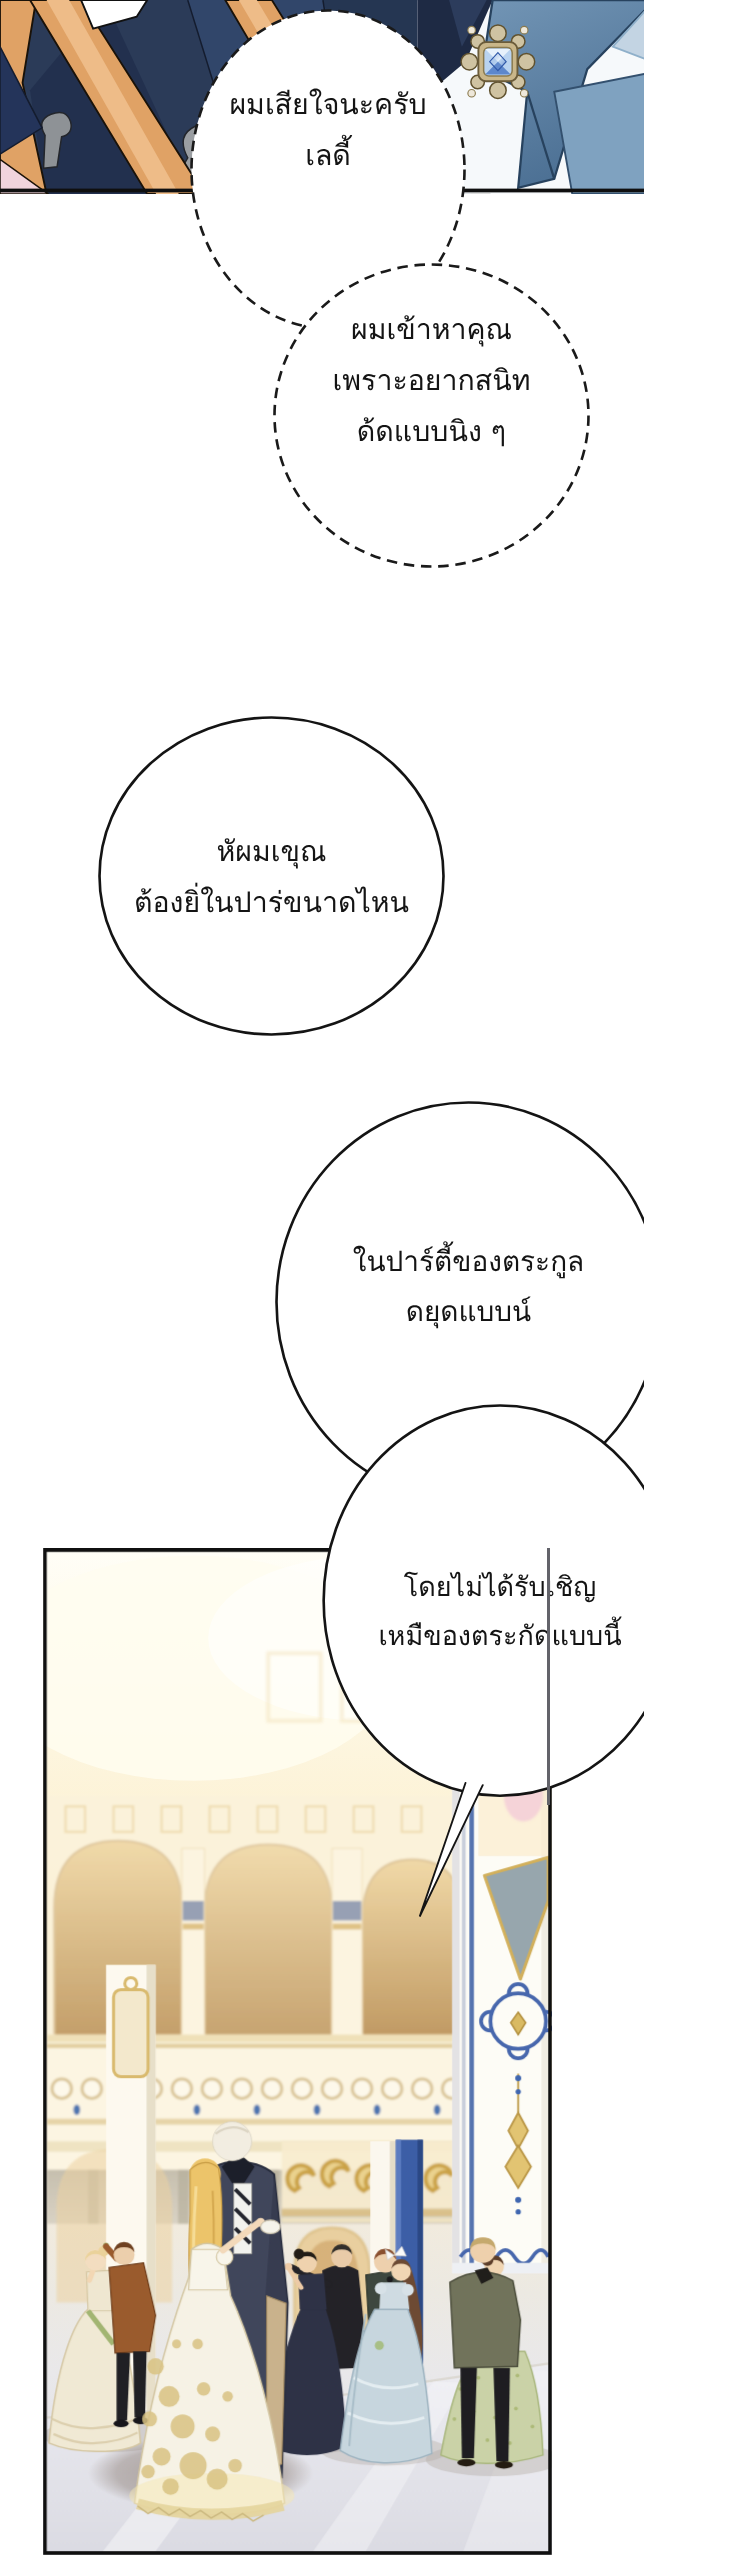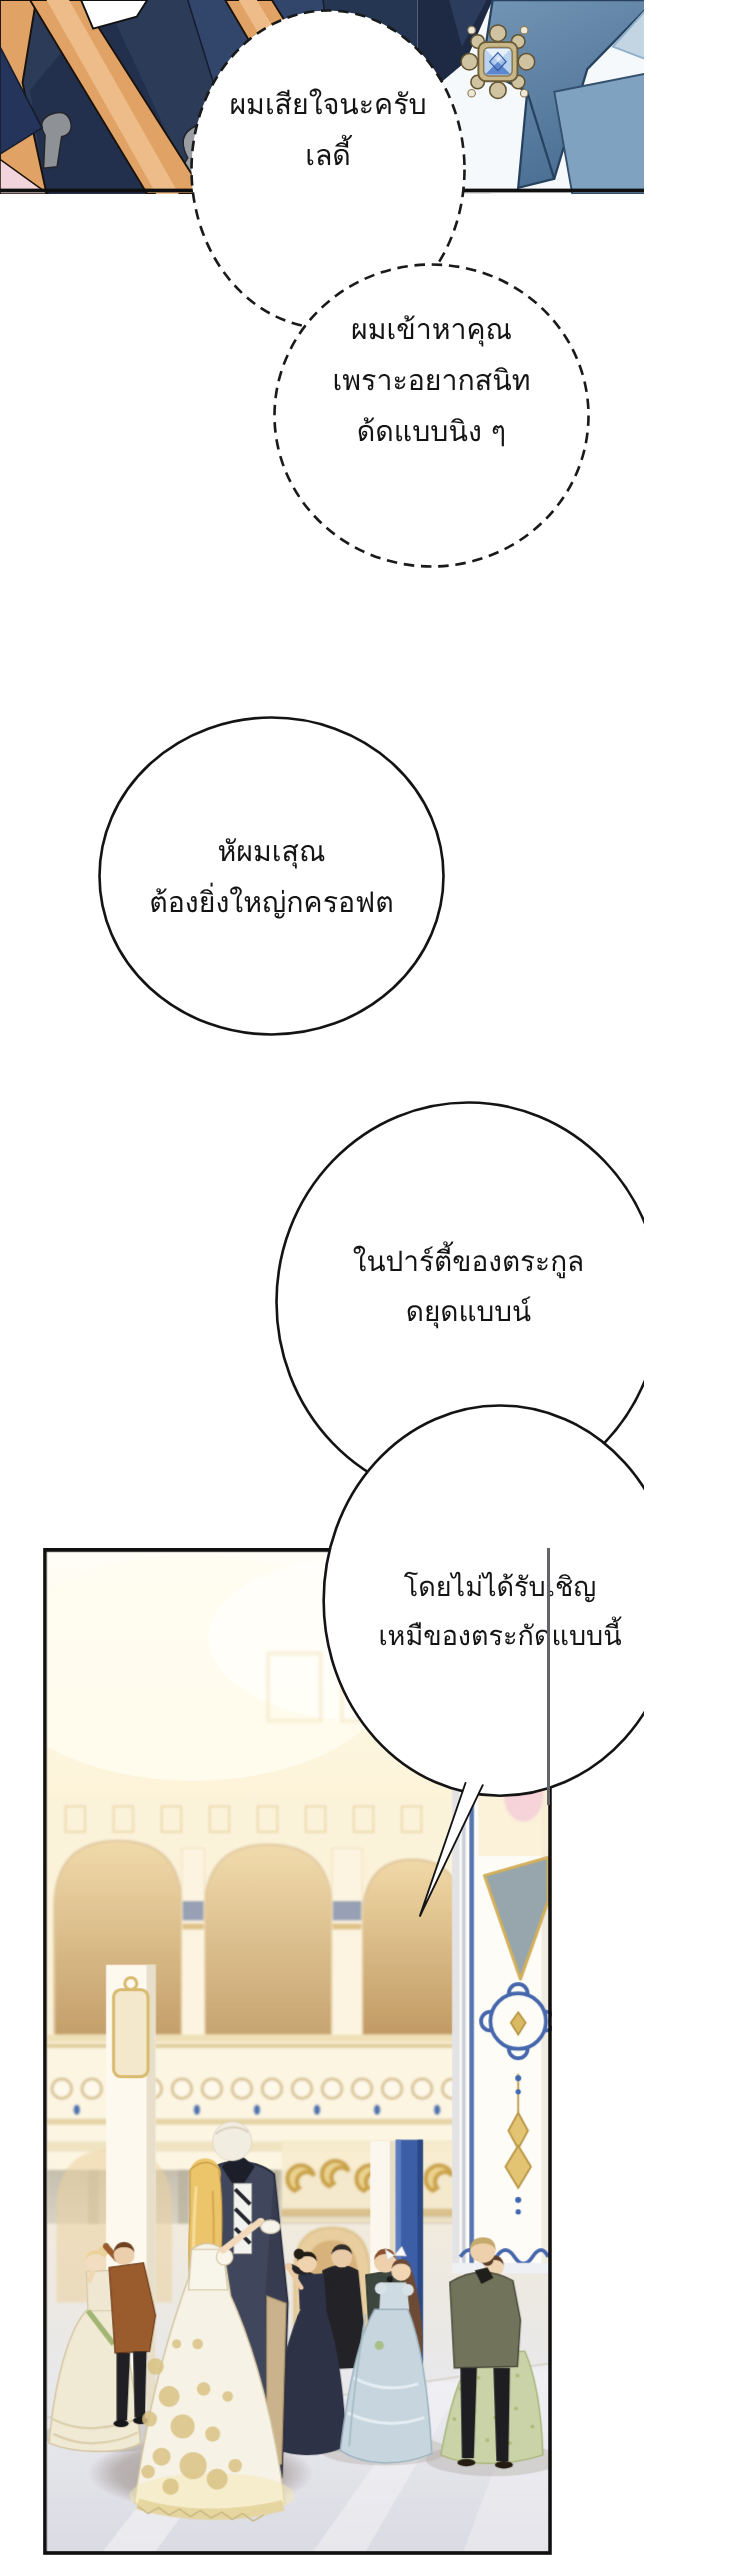--- a/index.html
+++ b/index.html
@@ -123,22 +123,22 @@
       <span>เพราะอยากสนิท</span>
       <span>ด้ดแบบนิง ๆ</span>
     </div>
   </div>
 
   <div class="bubble b3" style="left:98px;top:716px;width:347px;height:320px;">
     <svg width="347" height="320" viewBox="0 0 462 426">
       <ellipse cx="231" cy="213" rx="229" ry="211" fill="#ffffff" stroke="#141414" stroke-width="3.5"></ellipse>
     </svg>
     <div class="bubble-text">
-      <span>หัผมเสุณ</span>
-      <span>ต้องยิ่งใหญ่กครอฟต</span>
+      <span>หัผมเขุณ</span>
+      <span>ต้องยิ่ในปาร่ขนาดไหน</span>
     </div>
   </div>
 
   <div class="bubble b4" style="left:275px;top:1101px;width:387px;height:402px;">
     <svg width="387" height="402" viewBox="0 0 516 536">
       <ellipse cx="258" cy="268" rx="256" ry="266" fill="#ffffff" stroke="#141414" stroke-width="3.5"></ellipse>
     </svg>
     <div class="bubble-text">
       <span>ในปาร์ตี้ของตระกูล</span>
       <span>ดยุดแบบน์</span>

